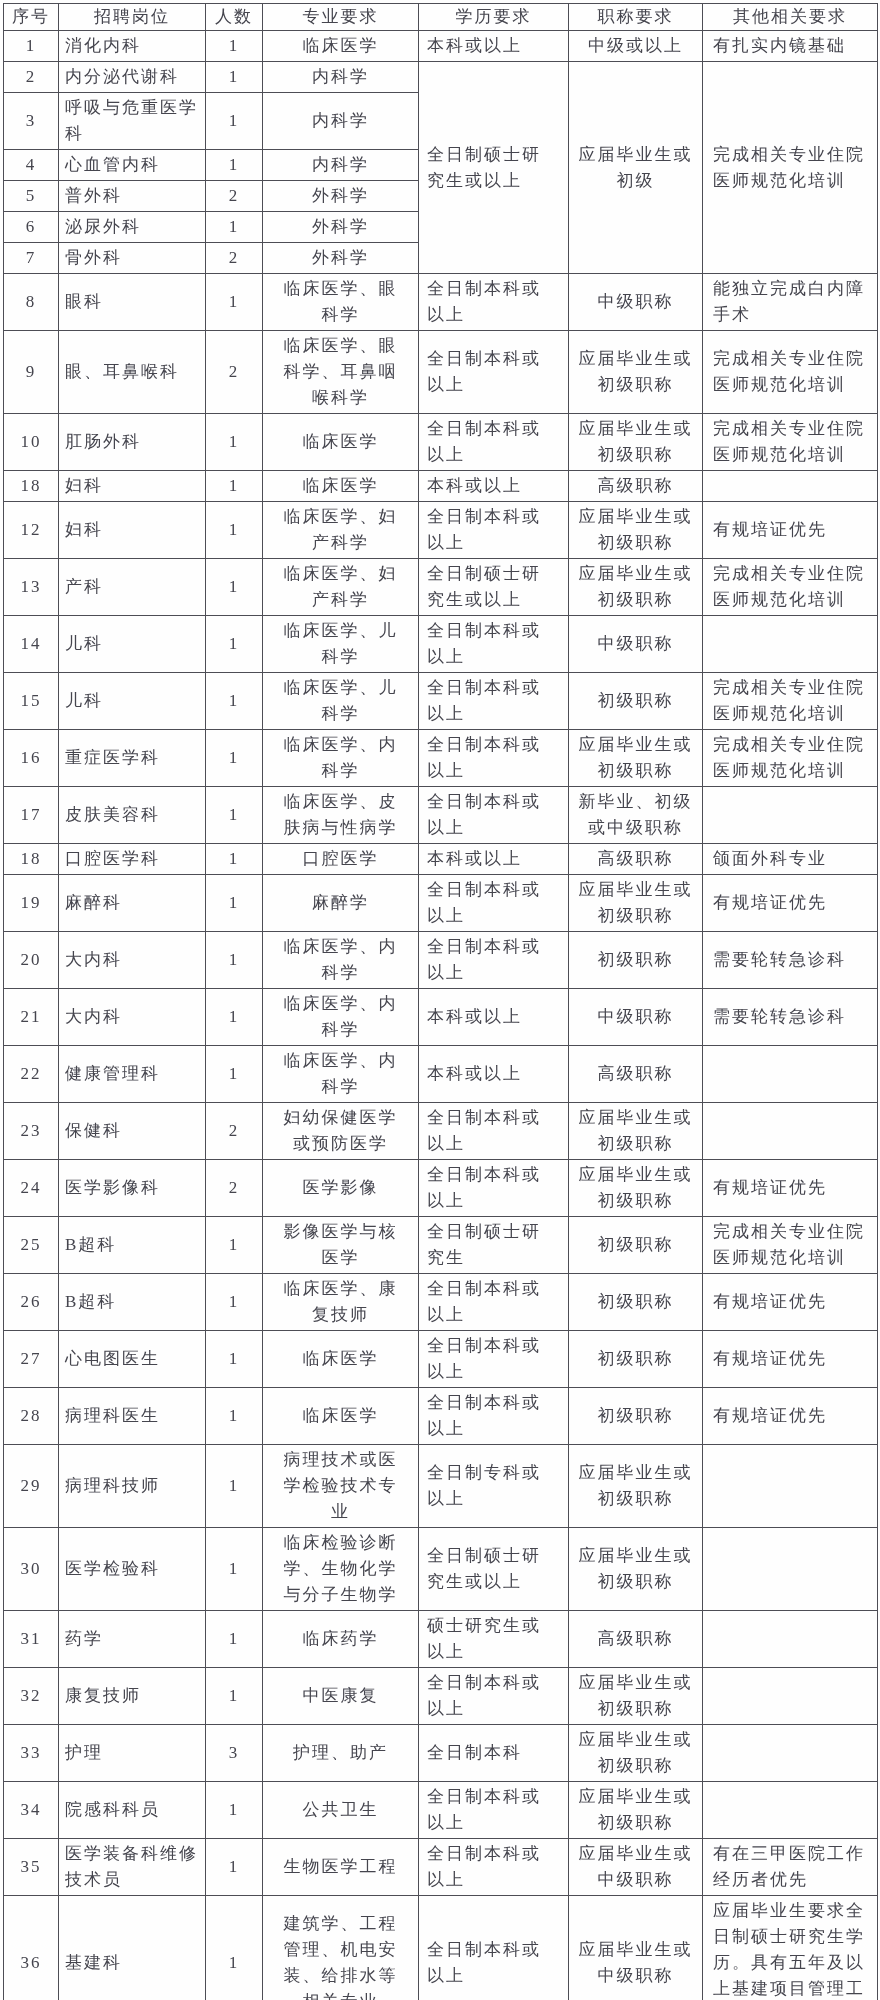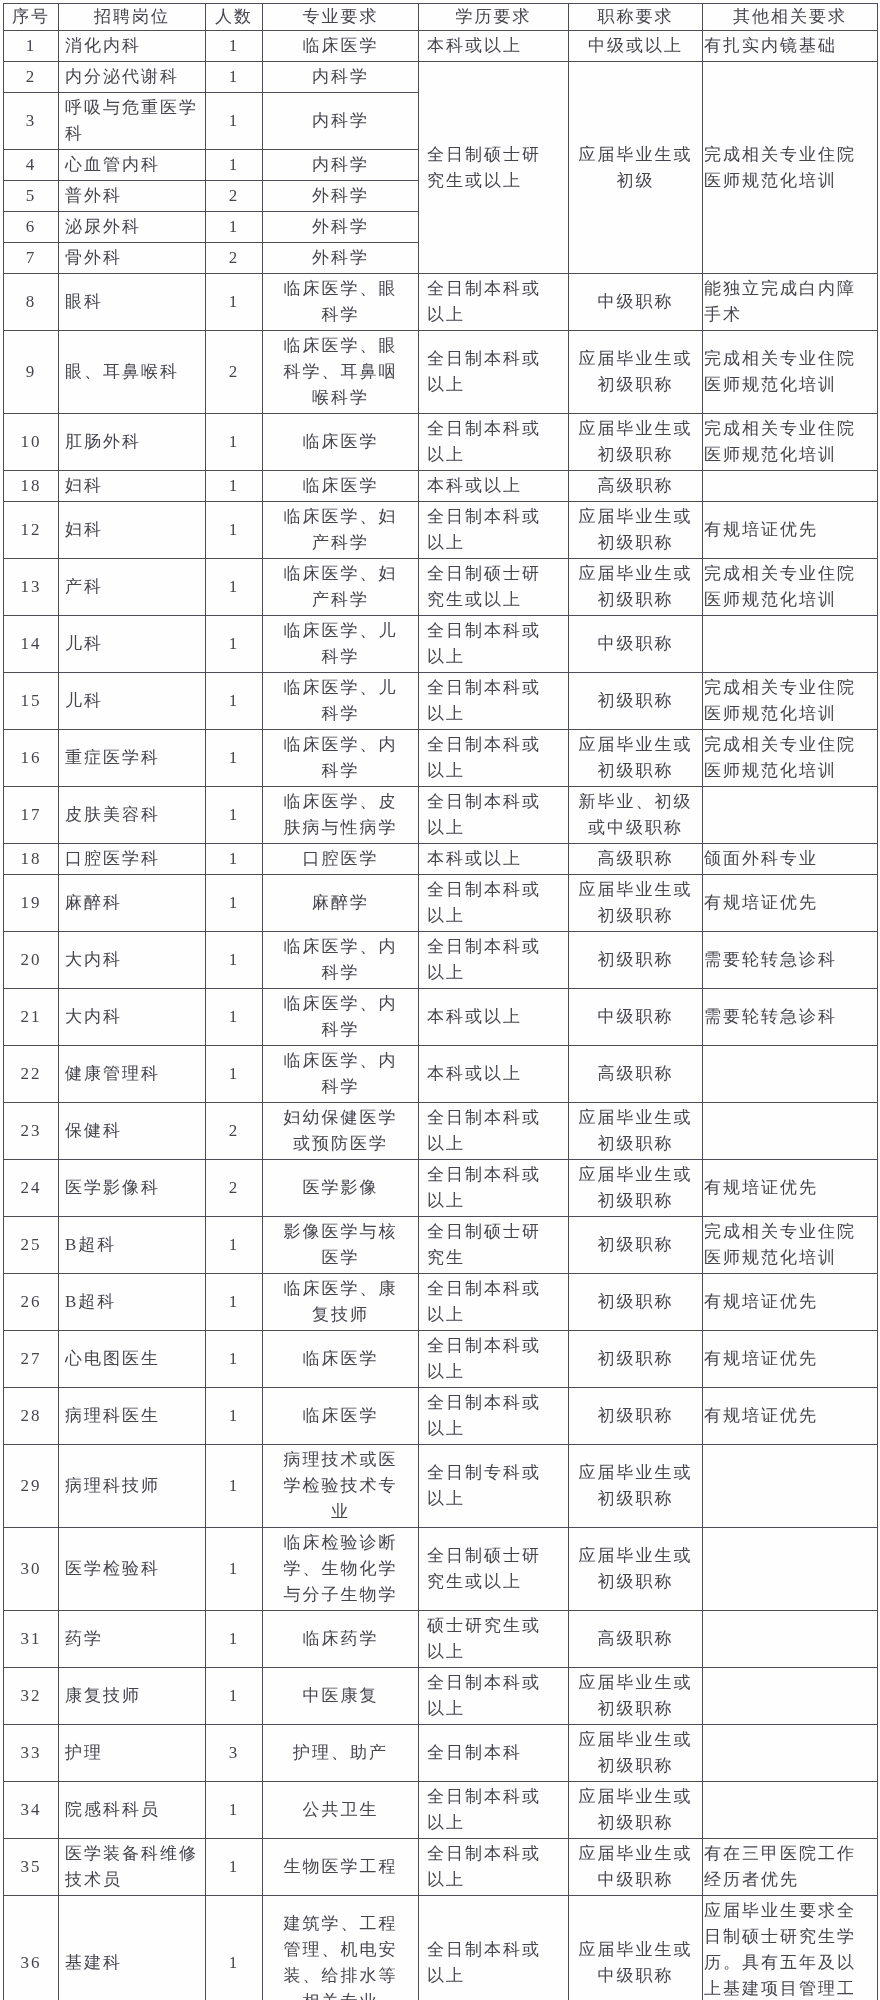--- a/index.html
+++ b/index.html
@@ -40,21 +40,21 @@
   th{
     padding:1px 2px;
     line-height:24px;
   }
   td{padding:2px 4px;}
   td.c-no, td.c-num{text-align:center; padding:2px 2px;}
   td.c-post{text-align:left; padding:2px 6px;}
   td.c-major{text-align:center; padding:2px 12px;}
   td.c-edu{text-align:left; padding:2px 10px 2px 8px;}
   td.c-title{text-align:center; padding:2px 4px;margin-left:36px;}
-  td.c-other{text-align:left; padding:2px 4px 2px 1px;}
+  td.c-other{text-align:left; padding:2px 4px 2px 10px;}
 </style>
 </head>
 <body>
 
 <div class="page">
   <table class="recruit">
     <colgroup>
       <col class="w-no">
         <col class="w-post">
         <col class="w-num">

